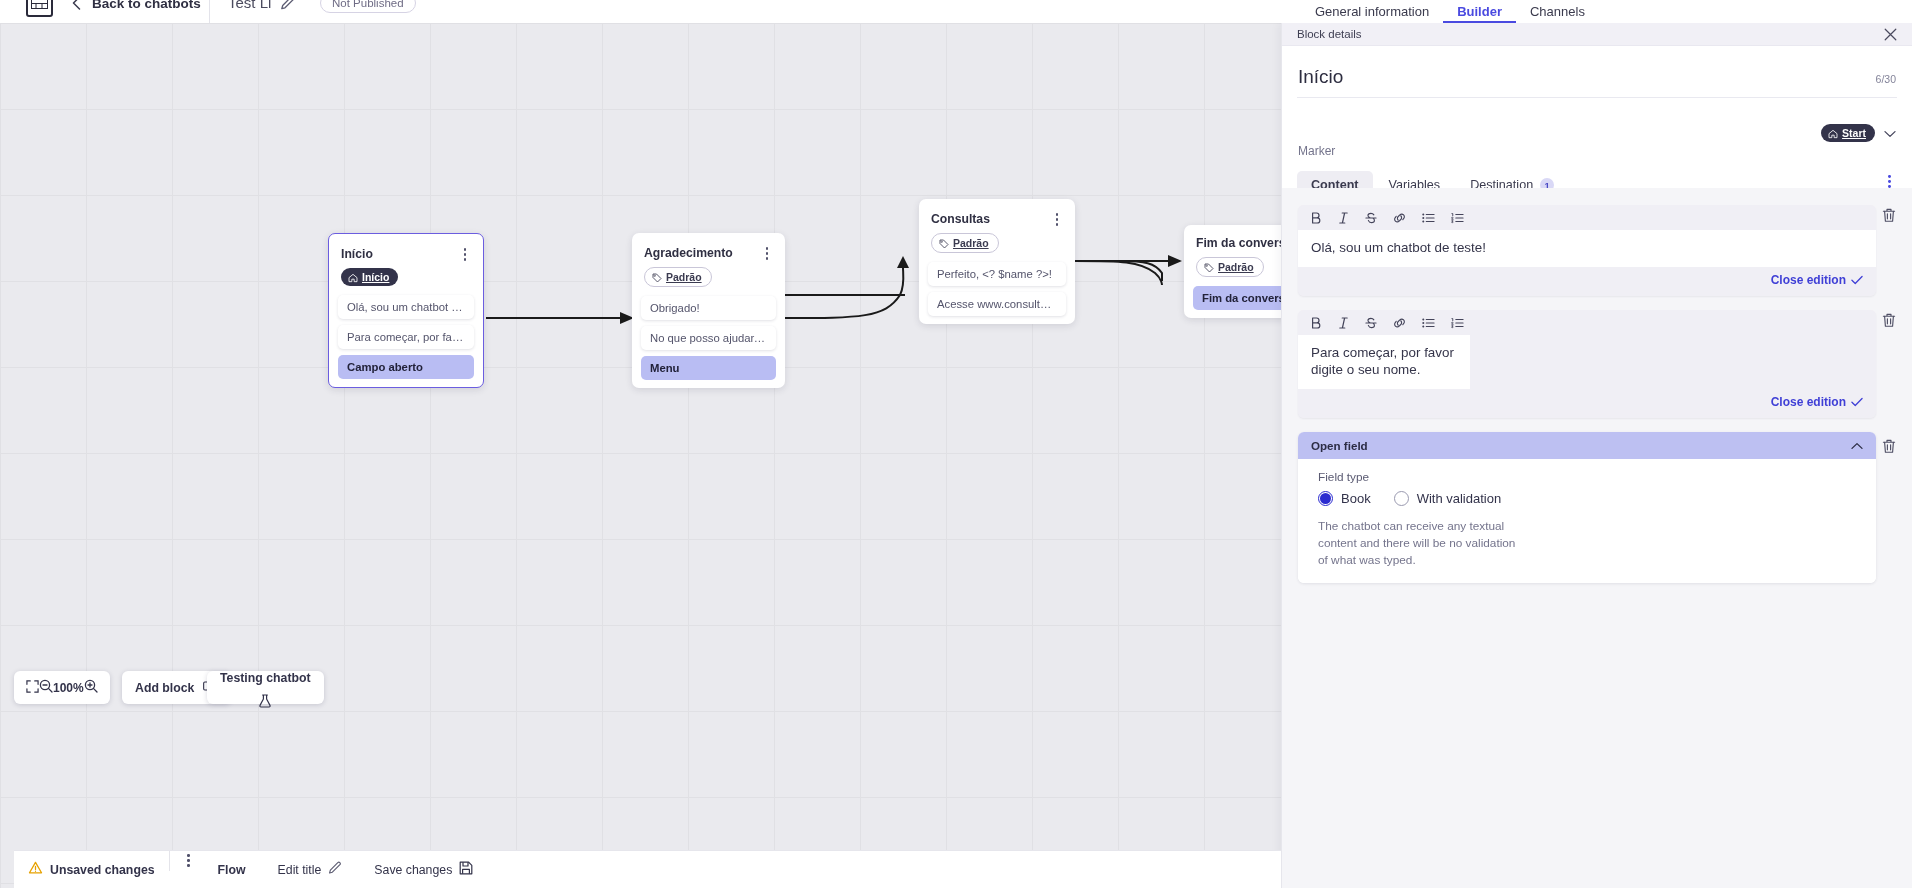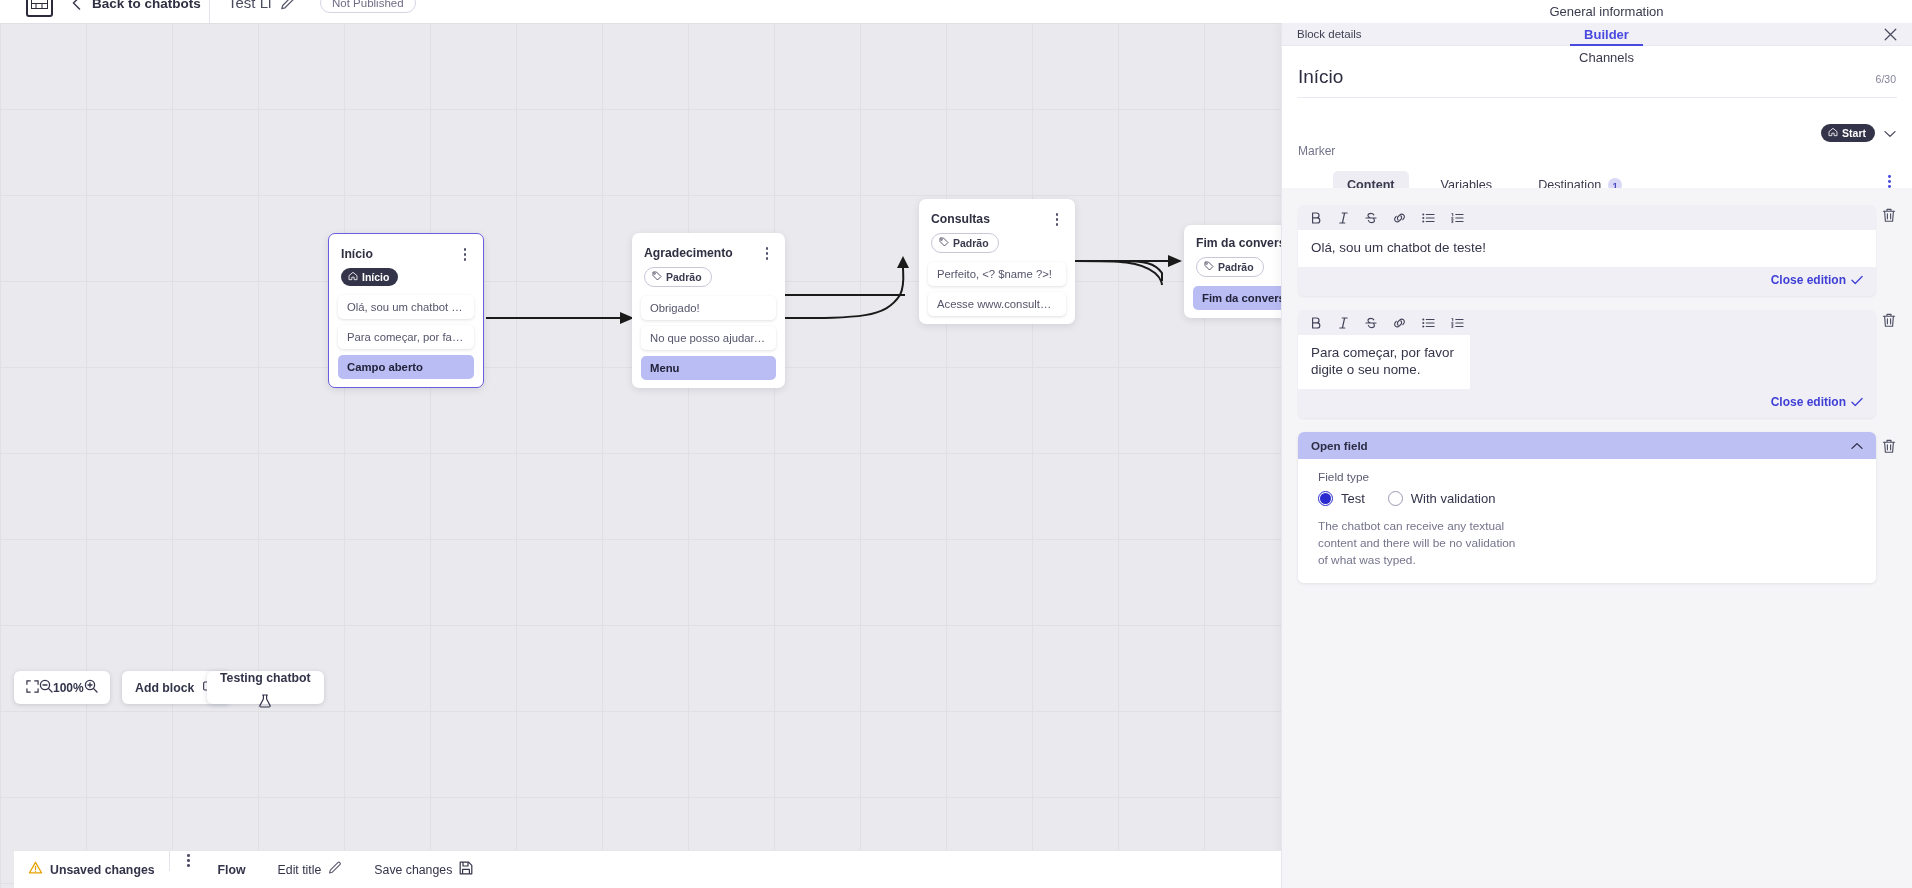--- a/index.html
+++ b/index.html
@@ -39,21 +39,21 @@
   .pencil-1 { position: absolute; left: 280px; top: -5px; width: 16px; height: 16px; }
   .badge-np {
     position: absolute; left: 320px; top: -7px;
     padding: 3px 11px; border: 1px solid #d6d3e4; border-radius: 11px;
     font-size: 11.5px; color: #6f6c85; background: #fff; white-space: nowrap;
   }
 
   
   .top-tabs {
     position: absolute; right: 0; top: 0; width: 631px; height: 23px;
-    display: flex; align-items: center; gap: 0px; padding-left: 20px; flex-direction: column;
+    display: flex; align-items: center; gap: 0px; padding-left: 20px;
   }
   .ttab {
     font-size: 13px; color: #3a3a4d; padding: 0 14px; height: 23px;
     display: flex; align-items: center; white-space: nowrap; cursor: pointer;
   }
   .ttab.active { color: #4a4ae0; font-weight: 600; }
   .ttab.active::after {
     content: ""; position: absolute; bottom: 0; height: 2px; background: #4a4ae0;
     left: 0; right: 0;
   }
@@ -80,23 +80,23 @@
   }
   .node.selected { border: 1.6px solid #6b5de0; }
   .node-head {
     display: flex; align-items: flex-end; justify-content: space-between;
     padding: 2px 2px 0 3px;
   }
   .node-title { font-size: 12.2px; font-weight: 700; color: #2f2f42; }
   .kebab { width: 14px; display: flex; flex-direction: column; align-items: center; gap: 2.5px; padding-top: 3px; cursor: pointer;}
   .kebab i { width: 2.6px; height: 2.6px; border-radius: 50%; background: #50506a; display:block;}
   .chip {
-    display: inline-flex; align-items: flex-start; gap: 4px;
+    display: inline-flex; align-items: flex-end; gap: 4px;
     margin: 7px 0 3px 3px; border-radius: 11px; padding: 3px 9px 3px 7px;
-    font-size: 10.5px; font-weight: 700; white-space: nowrap;
+    font-size: 10.5px; font-weight: 700; white-space: nowrap; text-decoration: underline;
   }
   .chip.dark { background: #33334a; color: #ffffff; }
   .chip.outline { background: #fff; color: #3b3b50; border: 1px solid #c9c6d8; font-weight: 600;}
   .chip svg { display: block; }
   .row {
     margin-top: 6px; background: #ffffff; border-radius: 5px;
     box-shadow: 0 1px 3px rgba(40,40,70,0.14);
     padding: 6px 9px; font-size: 11.3px; color: #54546b;
     white-space: nowrap; overflow: hidden; text-overflow: ellipsis;
   }
@@ -157,22 +157,22 @@
   .blk-count { font-size: 10.5px; color: #84849a; }
   .hr { height: 1px; background: #e9e9f0; }
   .marker-row {
     display: flex; align-items: center; justify-content: space-between;
     padding: 10px 1px 9px 1px;
   }
   .marker-label { font-size: 12px; color: #74748c; margin-top: 36px; }
   .marker-right { display: flex; align-items: center; gap: 9px; }
 
   .tabs {
-    display: flex; align-items: flex-end; gap: 18px; padding-top: 4px;
-    border-bottom: 1px solid #e4e4ec; position: relative; margin-left: 36px;
+    display: flex; align-items: flex-end; gap: 2px; padding-top: 4px;
+    border-bottom: 1px solid #e4e4ec; position: relative;
   }
   .tab {
     font-size: 12.6px; color: #3a3a4e; padding: 7px 14px 8px 14px;
     border-radius: 5px 5px 0 0; cursor: pointer; white-space: nowrap;
     display: flex; align-items: center; gap: 7px;
   }
   .tab.active { background: #eeedf3; font-weight: 600; }
   .tab-badge {
     background: #d9d8f6; color: #4a4ac4; font-size: 9.5px; font-weight: 700;
     border-radius: 50%; width: 14px; height: 14px;
@@ -612,21 +612,21 @@
               <svg width="12" height="8" viewBox="0 0 12 8" fill="none">
                   <path d="M1 6.4L6 1.6l5 4.8" stroke="#2c2c44" stroke-width="1.3" stroke-linecap="round" stroke-linejoin="round"></path>
                 </svg>
             </span>
           </div>
           <div class="of-body">
             <div class="of-ftlabel">Field type</div>
             <div class="radio-row">
               <label class="radio-opt">
                 <span class="radio on"></span>
-                <span class="radio-lbl">Test</span>
+                <span class="radio-lbl">Book</span>
               </label>
               <label class="radio-opt">
                 <span class="radio"></span>
                 <span class="radio-lbl">With validation</span>
               </label>
             </div>
             <div class="of-desc">The chatbot can receive any textual content and there will be no validation of what was typed.</div>
           </div>
         </div>
         <span class="trash" style="padding-top:7px;">

